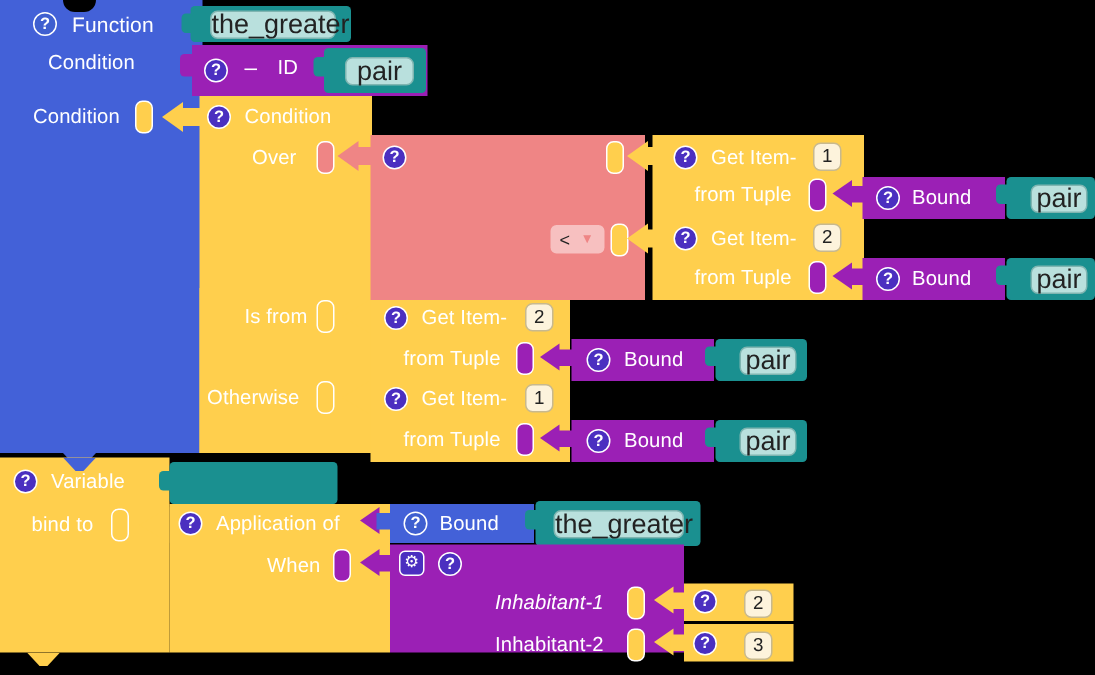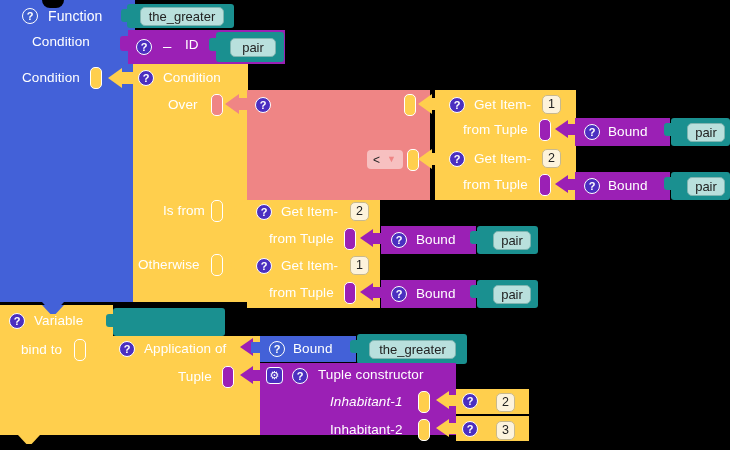--- a/index.html
+++ b/index.html
@@ -20,21 +20,21 @@
         background:#4b2fc0;border:1.5px solid #ffffff;box-sizing:border-box;
         color:#fff;font-size:11px;text-align:center;line-height:14px;}
   
   .sock{position:absolute;border-radius:5px;border:1.6px solid #ffffff;box-sizing:border-box;}
   .sock.yellow{background:#ffcf4d;}
   .sock.pink{background:#ef8585;}
   .sock.purple{background:#9b20b5;}
   .sock.empty{background:transparent;}
   
   .chip{position:absolute;border-radius:5px;box-sizing:border-box;
-        font-size:13px;color:#222;text-align:center;white-space:nowrap;}
+        font-size:18px;color:#222;text-align:center;white-space:nowrap;}
   .chip.teal{background:#b9e0dd;border:1.2px solid #7fb5b1;line-height:18px;}
   .chip.cream{background:#fdf3dc;border:1.2px solid #c8b98e;line-height:16px;font-size:12.5px;}
   
   .arrow{position:absolute;width:0;height:0;border-style:solid;}
   .plugbar{position:absolute;}
 </style>
 </head>
 <body>
 
 <div class="canvas">
@@ -192,40 +192,39 @@
 
   <span class="lbl" style="left:21px;top:343px;">bind to</span>
   <span class="sock empty" style="left:74px;top:339px;width:12px;height:22px;"></span>
   <div class="blk" style="left:93px;top:338px;width:20px;height:24px;background:#ffcf4d;
               clip-path:polygon(100% 0,0 50%,100% 100%);"></div>
 
   <div class="blk" style="left:113px;top:336px;width:147px;height:99px;background:#ffcf4d;"></div>
   <span class="q" style="left:119px;top:341px;">?</span>
   <span class="lbl" style="left:144px;top:342px;">Application of</span>
 
-  <span class="lbl" style="left:178px;top:370px;">Tuple</span>
+  <span class="lbl" style="left:178px;top:370px;">When</span>
   <span class="sock purple" style="left:222px;top:366px;width:12px;height:22px;"></span>
 
   <div class="blk" style="left:260px;top:336px;width:96px;height:26px;background:#4361d8;"></div>
   <div class="arrow" style="left:240px;top:338px;border-width:9px 13px 9px 0;
               border-color:transparent #9b20b5 transparent transparent;"></div>
   <div class="plugbar" style="left:251px;top:342px;width:11px;height:11px;background:#4361d8;"></div>
   <span class="q onblue" style="left:269px;top:341px;">?</span>
   <span class="lbl" style="left:293px;top:342px;">Bound</span>
   <div class="blk" style="left:357px;top:334px;width:110px;height:30px;background:#1a9090;border-radius:3px;"></div>
   <div class="blk" style="left:350px;top:340px;width:9px;height:13px;background:#1a9090;border-radius:3px 0 0 3px;"></div>
   <span class="chip teal" style="left:369px;top:340px;width:87px;height:19px;line-height:17px;">the_greater</span>
 
   <div class="blk" style="left:260px;top:363px;width:196px;height:72px;background:#9b20b5;"></div>
   <div class="arrow" style="left:240px;top:366px;border-width:9px 13px 9px 0;
               border-color:transparent #9b20b5 transparent transparent;"></div>
   <div class="plugbar" style="left:251px;top:370px;width:11px;height:11px;background:#9b20b5;"></div>
   <span class="gear" style="left:266px;top:367px;">⚙</span>
   <span class="q" style="left:292px;top:368px;">?</span>
-  <span class="lbl" style="left:318px;top:368px;">Tuple constructor</span>
 
   <span class="lbl" style="left:330px;top:395px;font-style:italic;">Inhabitant-1</span>
   <span class="sock yellow" style="left:418px;top:391px;width:12px;height:22px;"></span>
   <div class="blk" style="left:456px;top:389px;width:73px;height:25px;background:#ffcf4d;"></div>
   <div class="arrow" style="left:436px;top:391px;border-width:9px 13px 9px 0;
               border-color:transparent #ffcf4d transparent transparent;"></div>
   <div class="plugbar" style="left:447px;top:395px;width:11px;height:11px;background:#ffcf4d;"></div>
   <span class="q" style="left:462px;top:393px;">?</span>
   <span class="chip cream" style="left:496px;top:393px;width:19px;height:19px;line-height:17px;">2</span>
 

